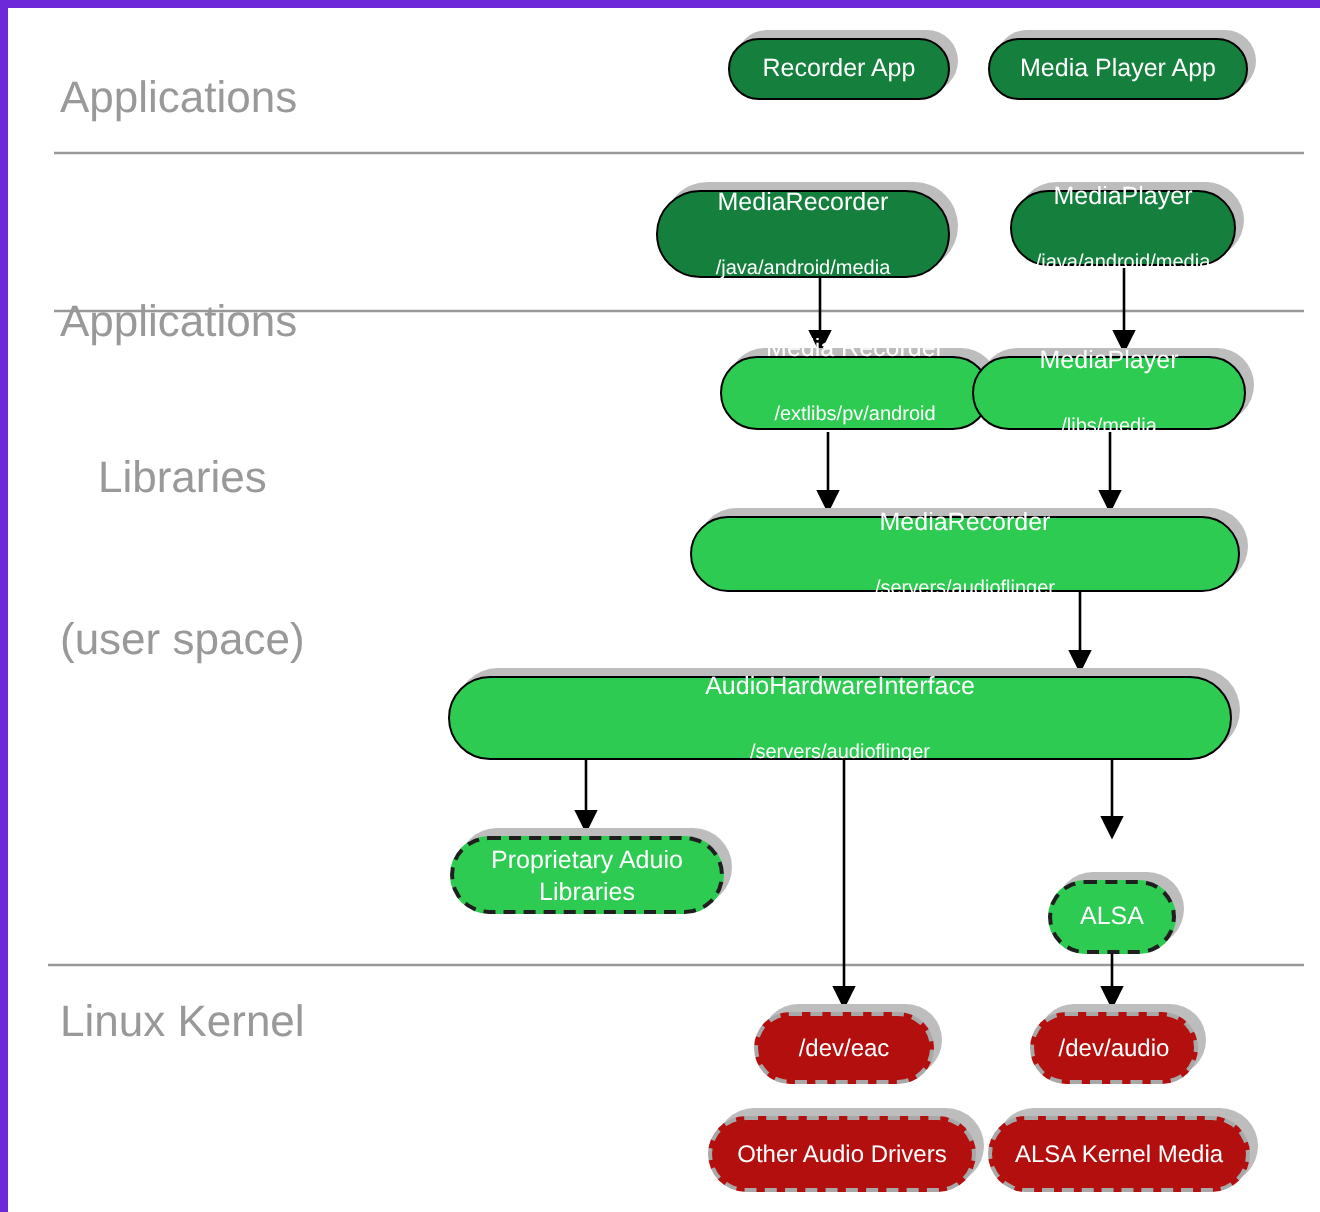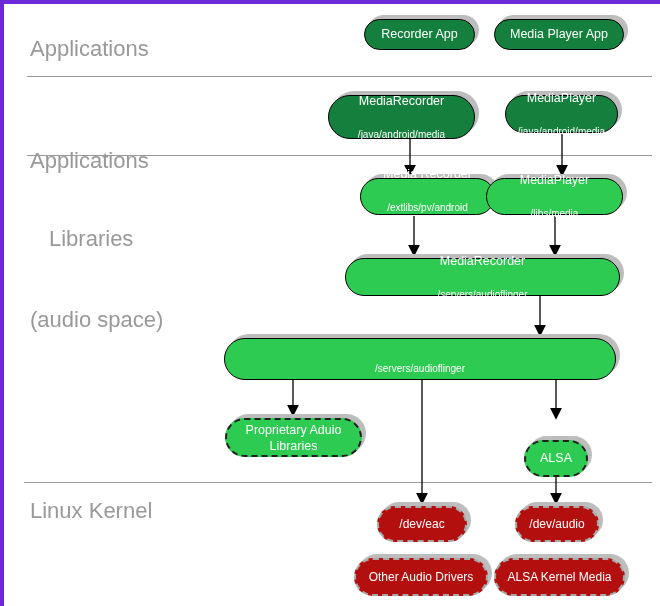--- a/index.html
+++ b/index.html
@@ -74,21 +74,21 @@
   </svg>
 
   <div class="section-label" style="left:26px;top:31px;"><span>Applications</span></div>
 
   <div class="section-label" style="left:26px;top:89px;">
     <div>Applications</div>
   </div>
 
   <div class="section-label" style="left:26px;top:167px;">
     <div class="indent2">Libraries</div>
-    <div>(audio space)</div>
+    <div>(user space)</div>
   </div>
 
   <div class="section-label" style="left:26px;top:493px;text-align:right;"><span>Linux Kernel</span></div>
 
   <div class="pill blue" style="left:360px;top:15px;width:111px;height:31px;">
     <span class="t">Recorder App</span>
   </div>
   <div class="pill blue" style="left:490px;top:15px;width:130px;height:31px;">
     <span class="t">Media Player App</span>
   </div>
@@ -113,20 +113,21 @@
     <span class="t">MediaPlayer</span>
     <span class="s">/libs/media</span>
   </div>
 
   <div class="pill green" style="left:341px;top:254px;width:275px;height:38px;">
     <span class="t">MediaRecorder</span>
     <span class="s">/servers/audioflinger</span>
   </div>
 
   <div class="pill green" style="left:220px;top:334px;width:392px;height:42px;">
+    <span class="t">AudioHardwareInterface</span>
     <span class="s">/servers/audioflinger</span>
   </div>
 
   <div class="pill green-dashed" style="left:221px;top:414px;width:137px;height:39px;">
     <span class="t2">Proprietary Aduio</span>
     <span class="t2">Libraries</span>
   </div>
 
   <div class="pill green-dashed" style="left:520px;top:436px;width:64px;height:37px;">
     <span class="t">ALSA</span>

